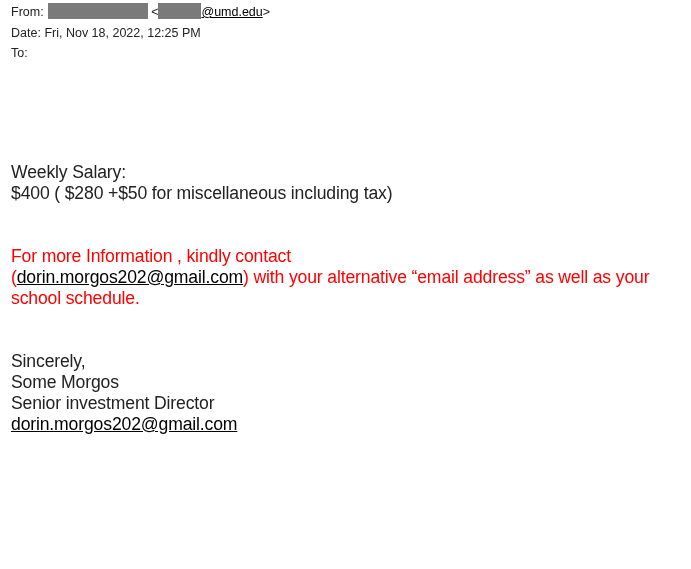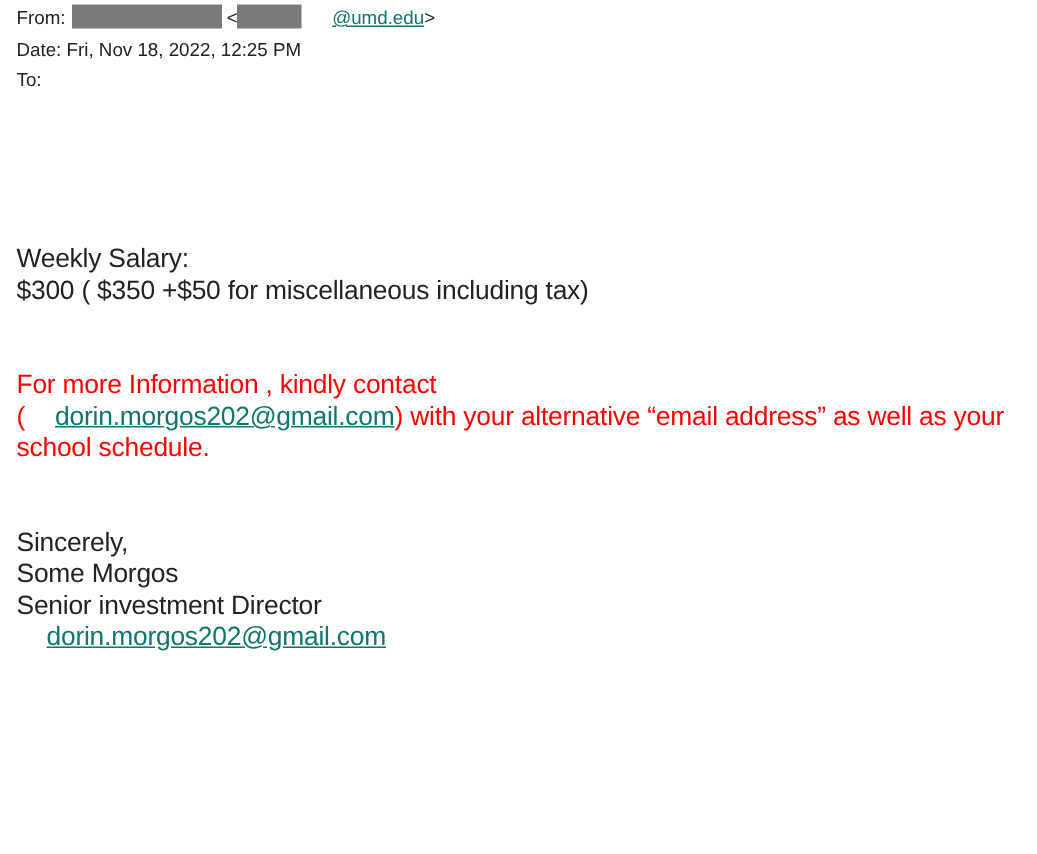--- a/index.html
+++ b/index.html
@@ -29,23 +29,22 @@
     }
     .redact {
       display: inline-block;
       background: #7a7a7a;
       height: 16px;
       vertical-align: -3px;
     }
     .redact.name { width: 100px; margin-left: 4px; }
     .redact.user { width: 43px; }
     a.link {
-      color: #0f766e;
+      color: #000000;
       text-decoration: underline;
-      padding-left: 20px;
     }
     .body {
       position: absolute;
       left: 11px;
       top: 141px;
       width: 680px;
       font-size: 17.6px;
       line-height: 21px;
       color: #222222;
       letter-spacing: -0.15px;
@@ -68,21 +67,21 @@
     <span>Fri, Nov 18, 2022, 12:25 PM</span>
   </div>
   <div class="header-row">
     <span>To:</span>
   </div>
 </div>
 
 <div class="body">
   <div class="gap-1"></div>
   <p class="para">Weekly Salary:</p>
-  <p class="para">$300 ( $350 +$50 for miscellaneous including tax)</p>
+  <p class="para">$400 ( $280 +$50 for miscellaneous including tax)</p>
   <div class="gap-2"></div>
   <p class="para red">For more Information , kindly contact</p>
   <p class="para red"><span>(</span><a class="link" href="#">dorin.morgos202@gmail.com</a><span>) with your alternative “email address” as well as your school schedule.</span></p>
   <div class="gap-2"></div>
   <p class="para">Sincerely,</p>
   <p class="para">Some Morgos</p>
   <p class="para">Senior investment Director</p>
   <p class="para"><a class="link" href="#">dorin.morgos202@gmail.com</a></p>
 </div>
 

